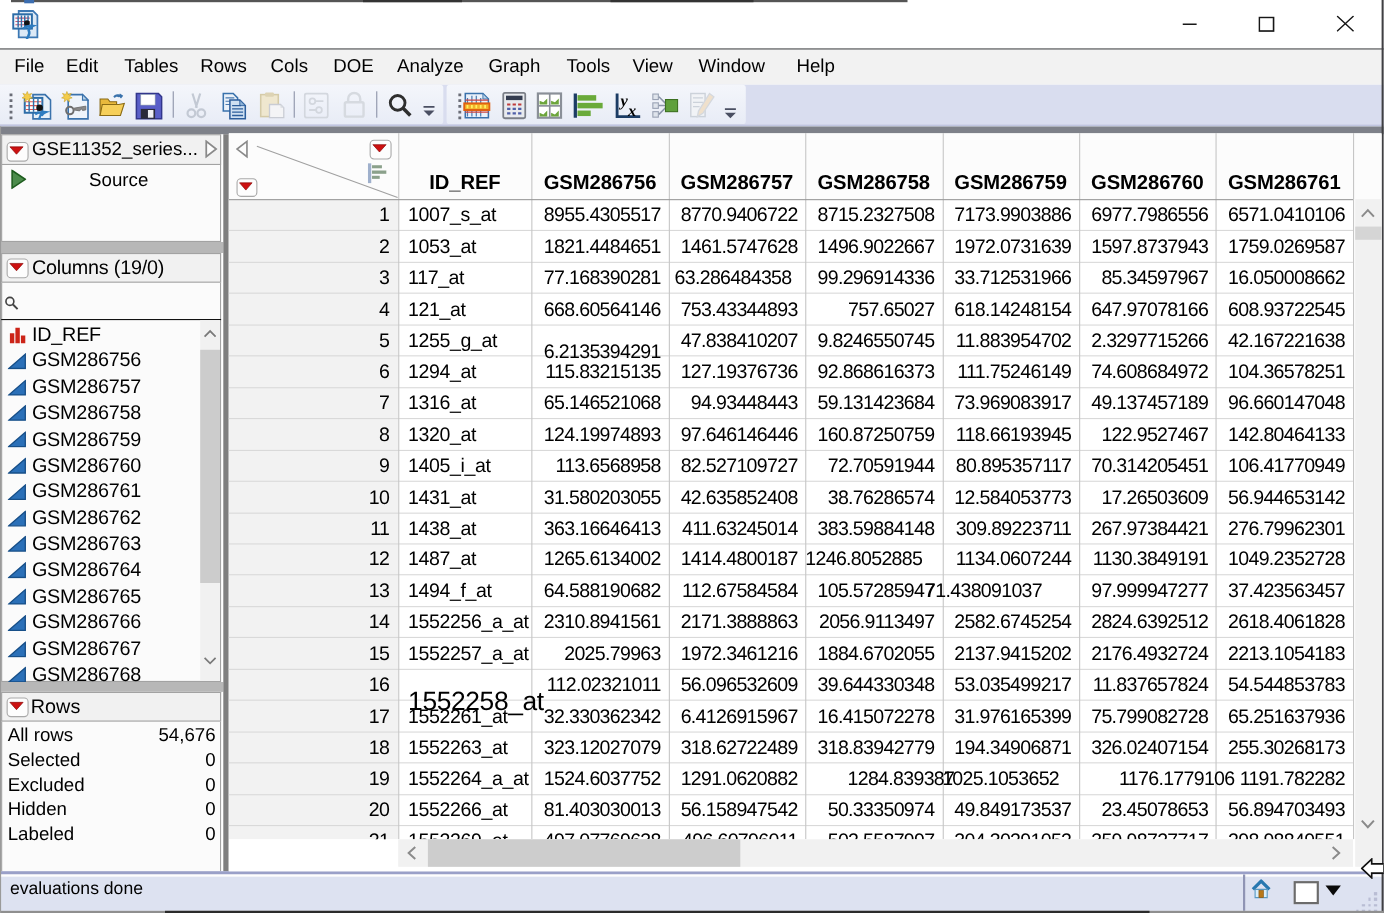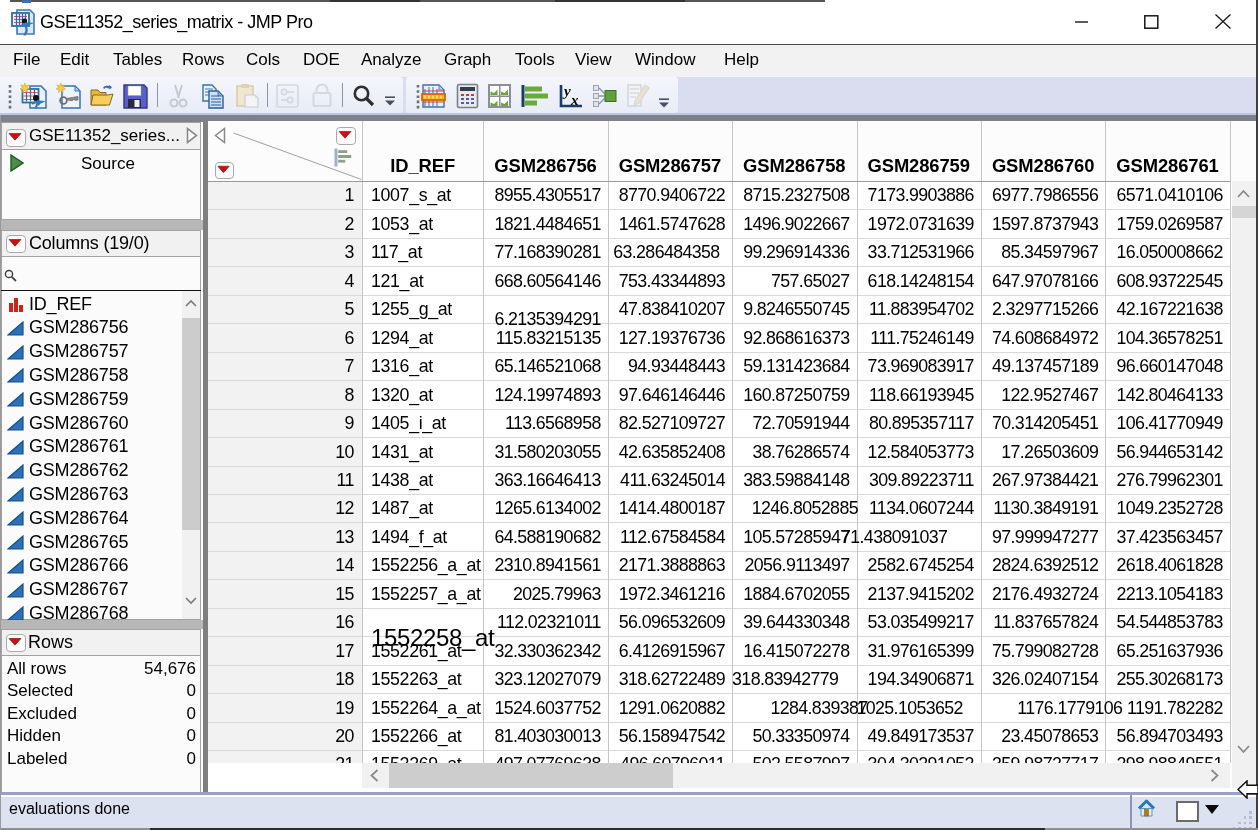--- a/index.html
+++ b/index.html
@@ -16,21 +16,20 @@
 <div class="abs" style="left:555px;top:0;width:130px;height:2.3px;background:#333;"></div>
 <div class="abs" style="left:22px;top:0;width:9px;height:3px;background:#3c6eb0;"></div>
 <svg class="abs" style="left:11px;top:9px" width="26" height="27" viewBox="0 0 26 27">
 <path d="M6 1h13l4 4v20H6z" fill="#dce9f6" stroke="#3c78b4" stroke-width="1.6"></path>
 <rect x="1" y="4" width="17" height="13" fill="#f4f8fc" stroke="#2d6da8" stroke-width="1.8"></rect>
 <path d="M3 7.5h13M3 10.5h13M3 13.5h13" stroke="#b24" stroke-width="1" opacity="0.75"></path>
 <path d="M5.5 5v11M8.5 5v11M11.5 5v11M14.5 5v11" stroke="#2d6da8" stroke-width="1.3"></path>
 <circle cx="13.5" cy="12" r="2.6" fill="#111"></circle>
 <path d="M10 17c3-2.5 6-3 9-2.5-2.5 1-3.5 2-4 4 2.5 4-1.5 6-1.5 8" stroke="#2e7cc0" stroke-width="2.2" fill="none"></path>
 </svg>
-<div class="txt" style="left:40px;top:12px;font-size:18px;letter-spacing:-0.5px;">GSE11352_series_matrix - JMP Pro</div>
 <svg class="abs" style="left:1075px;top:21px" width="13" height="2" viewBox="0 0 13 2">
       <path d="M0 1h13" stroke="#171717" stroke-width="1.4"></path>
     </svg>
 <svg class="abs" style="left:1144px;top:15px" width="15" height="14" viewBox="0 0 15 14">
       <rect x="0.8" y="0.8" width="13" height="12.4" fill="none" stroke="#171717" stroke-width="1.5"></rect>
     </svg>
 <svg class="abs" style="left:1215px;top:14px" width="16" height="15" viewBox="0 0 16 15">
       <path d="M0.5 0.5L15.5 14.5M15.5 0.5L0.5 14.5" stroke="#171717" stroke-width="1.3"></path>
     </svg>
 <div class="abs" style="left:0;top:44px;width:1258px;height:33px;background:#f2f2f2;border-top:1.4px solid #4b4c4e;box-sizing:border-box;"></div>
@@ -466,21 +465,21 @@
 <div class="txt r" style="left:483.3px;top:469.9px;width:117.4px;text-align:right;font-size:17.8px;letter-spacing:-0.62px;">363.16646413</div>
 <div class="txt r" style="left:607.7px;top:469.9px;width:117.4px;text-align:right;font-size:17.8px;letter-spacing:-0.62px;">411.63245014</div>
 <div class="txt r" style="left:732.1px;top:469.9px;width:117.4px;text-align:right;font-size:17.8px;letter-spacing:-0.62px;">383.59884148</div>
 <div class="txt r" style="left:856.5px;top:469.9px;width:117.4px;text-align:right;font-size:17.8px;letter-spacing:-0.62px;">309.89223711</div>
 <div class="txt r" style="left:980.9px;top:469.9px;width:117.4px;text-align:right;font-size:17.8px;letter-spacing:-0.62px;">267.97384421</div>
 <div class="txt r" style="left:1105.3px;top:469.9px;width:117.4px;text-align:right;font-size:17.8px;letter-spacing:-0.62px;">276.79962301</div>
 <div class="txt r" style="left:217.5px;top:498.4px;width:136.5px;font-size:17.8px;text-align:right;letter-spacing:-0.5px;">12</div>
 <div class="txt" style="left:371.0px;top:498.4px;font-size:17.8px;letter-spacing:-0.35px;">1487_at</div>
 <div class="txt r" style="left:483.3px;top:498.4px;width:117.4px;text-align:right;font-size:17.8px;letter-spacing:-0.62px;">1265.6134002</div>
 <div class="txt r" style="left:607.7px;top:498.4px;width:117.4px;text-align:right;font-size:17.8px;letter-spacing:-0.62px;">1414.4800187</div>
-<div class="txt r" style="left:732.1px;top:498.4px;width:117.4px;text-align:center;font-size:17.8px;letter-spacing:-0.62px;margin-left:14px;">1246.8052885</div>
+<div class="txt r" style="left:732.1px;top:498.4px;width:117.4px;text-align:left;font-size:17.8px;letter-spacing:-0.62px;">1246.8052885</div>
 <div class="txt r" style="left:856.5px;top:498.4px;width:117.4px;text-align:right;font-size:17.8px;letter-spacing:-0.62px;">1134.0607244</div>
 <div class="txt r" style="left:980.9px;top:498.4px;width:117.4px;text-align:right;font-size:17.8px;letter-spacing:-0.62px;">1130.3849191</div>
 <div class="txt r" style="left:1105.3px;top:498.4px;width:117.4px;text-align:right;font-size:17.8px;letter-spacing:-0.62px;">1049.2352728</div>
 <div class="txt r" style="left:217.5px;top:526.8px;width:136.5px;font-size:17.8px;text-align:right;letter-spacing:-0.5px;">13</div>
 <div class="txt" style="left:371.0px;top:526.8px;font-size:17.8px;letter-spacing:-0.35px;">1494_f_at</div>
 <div class="txt r" style="left:483.3px;top:526.8px;width:117.4px;text-align:right;font-size:17.8px;letter-spacing:-0.62px;">64.588190682</div>
 <div class="txt r" style="left:607.7px;top:526.8px;width:117.4px;text-align:right;font-size:17.8px;letter-spacing:-0.62px;">112.67584584</div>
 <div class="txt r" style="left:732.1px;top:526.8px;width:117.4px;text-align:right;font-size:17.8px;letter-spacing:-0.62px;">105.57285947</div>
 <div class="txt r" style="left:841px;top:526.8px;width:117.4px;text-align:left;font-size:17.8px;letter-spacing:-0.62px;">71.438091037</div>
 <div class="txt r" style="left:980.9px;top:526.8px;width:117.4px;text-align:right;font-size:17.8px;letter-spacing:-0.62px;">97.999947277</div>
@@ -514,21 +513,21 @@
 <div class="txt r" style="left:483.3px;top:640.6px;width:117.4px;text-align:right;font-size:17.8px;letter-spacing:-0.62px;">32.330362342</div>
 <div class="txt r" style="left:607.7px;top:640.6px;width:117.4px;text-align:right;font-size:17.8px;letter-spacing:-0.62px;">6.4126915967</div>
 <div class="txt r" style="left:732.1px;top:640.6px;width:117.4px;text-align:right;font-size:17.8px;letter-spacing:-0.62px;">16.415072278</div>
 <div class="txt r" style="left:856.5px;top:640.6px;width:117.4px;text-align:right;font-size:17.8px;letter-spacing:-0.62px;">31.976165399</div>
 <div class="txt r" style="left:980.9px;top:640.6px;width:117.4px;text-align:right;font-size:17.8px;letter-spacing:-0.62px;">75.799082728</div>
 <div class="txt r" style="left:1105.3px;top:640.6px;width:117.4px;text-align:right;font-size:17.8px;letter-spacing:-0.62px;">65.251637936</div>
 <div class="txt r" style="left:217.5px;top:669.1px;width:136.5px;font-size:17.8px;text-align:right;letter-spacing:-0.5px;">18</div>
 <div class="txt" style="left:371.0px;top:669.1px;font-size:17.8px;letter-spacing:-0.35px;">1552263_at</div>
 <div class="txt r" style="left:483.3px;top:669.1px;width:117.4px;text-align:right;font-size:17.8px;letter-spacing:-0.62px;">323.12027079</div>
 <div class="txt r" style="left:607.7px;top:669.1px;width:117.4px;text-align:right;font-size:17.8px;letter-spacing:-0.62px;">318.62722489</div>
-<div class="txt r" style="left:732.1px;top:669.1px;width:117.4px;text-align:left;font-size:17.8px;letter-spacing:-0.62px;">318.83942779</div>
+<div class="txt r" style="left:732.1px;top:669.1px;width:117.4px;text-align:right;font-size:17.8px;letter-spacing:-0.62px;">318.83942779</div>
 <div class="txt r" style="left:856.5px;top:669.1px;width:117.4px;text-align:right;font-size:17.8px;letter-spacing:-0.62px;">194.34906871</div>
 <div class="txt r" style="left:980.9px;top:669.1px;width:117.4px;text-align:right;font-size:17.8px;letter-spacing:-0.62px;">326.02407154</div>
 <div class="txt r" style="left:1105.3px;top:669.1px;width:117.4px;text-align:right;font-size:17.8px;letter-spacing:-0.62px;">255.30268173</div>
 <div class="txt r" style="left:217.5px;top:697.5px;width:136.5px;font-size:17.8px;text-align:right;letter-spacing:-0.5px;">19</div>
 <div class="txt" style="left:371.0px;top:697.5px;font-size:17.8px;letter-spacing:-0.35px;">1552264_a_at</div>
 <div class="txt r" style="left:483.3px;top:697.5px;width:117.4px;text-align:right;font-size:17.8px;letter-spacing:-0.62px;">1524.6037752</div>
 <div class="txt r" style="left:607.7px;top:697.5px;width:117.4px;text-align:right;font-size:17.8px;letter-spacing:-0.62px;">1291.0620882</div>
 <div class="txt r" style="left:732.1px;top:697.5px;width:117.4px;text-align:right;font-size:17.8px;letter-spacing:-0.62px;padding-left:18px;">1284.839387</div>
 <div class="txt r" style="left:856.5px;top:697.5px;width:117.4px;text-align:left;font-size:17.8px;letter-spacing:-0.62px;">1025.1053652</div>
 <div class="txt r" style="left:980.9px;top:697.5px;width:117.4px;text-align:right;font-size:17.8px;letter-spacing:-0.62px;padding-left:24px;">1176.1779106</div>

